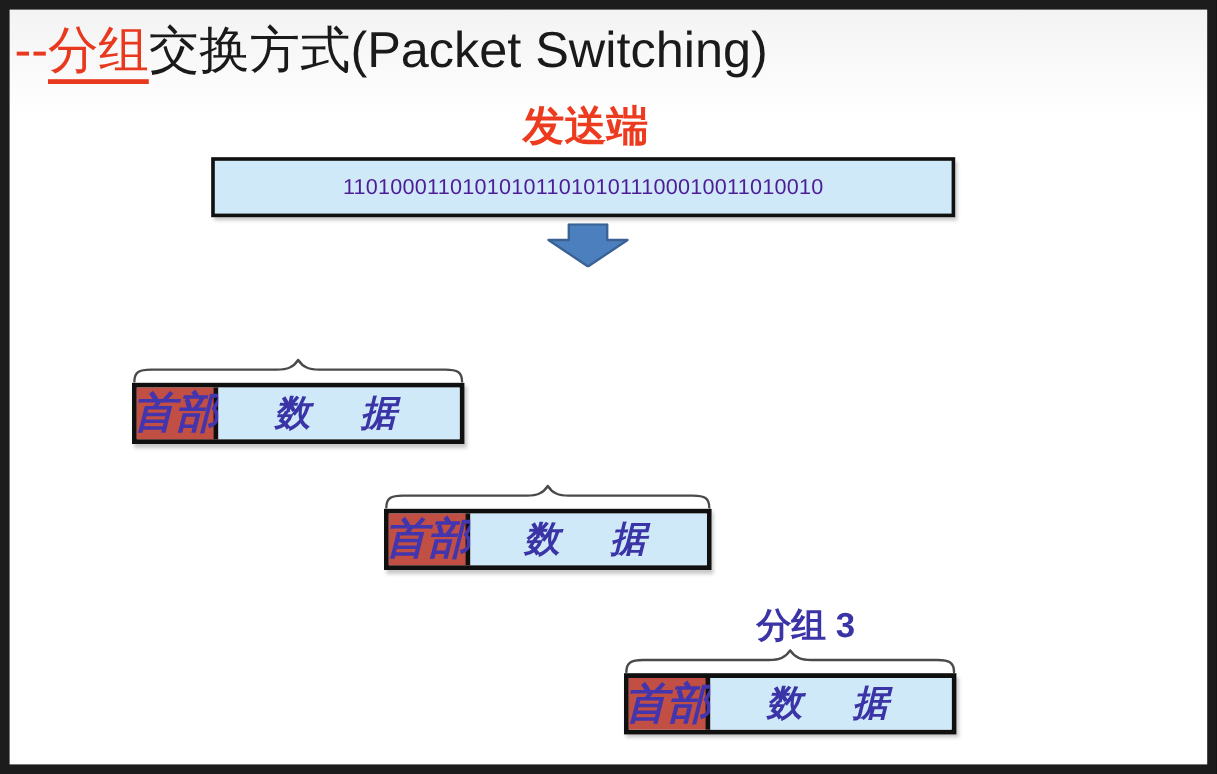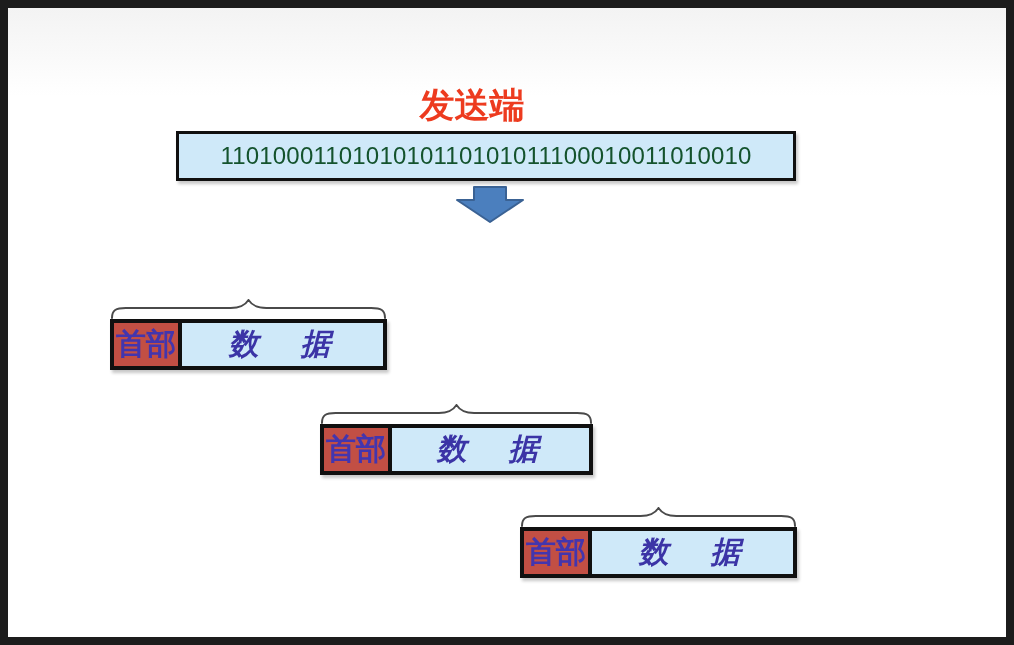--- a/index.html
+++ b/index.html
@@ -17,70 +17,73 @@
   .title {
     position:absolute; left:4px; top:8px;
     font-size:42px; line-height:1.25; color:#1a1a1a;
     white-space:nowrap; font-weight:500;
   }
   .title .red   { color:#e8391f; }
   .title .uline { color:#e8391f; border-bottom:4px solid #e8391f; padding-bottom:1px; }
 
   
   .sender-label {
-    position:absolute; left:364px; top:74px; width:200px;
+    position:absolute; left:380px; top:74px; width:200px;
     text-align:center; font-size:35px; color:#ed3b1f; font-weight:600;
   }
   .bit-box {
     position:absolute; left:168px; top:123px; width:620px; height:50px;
     background:#cfe9f9; border:3px solid #101010; box-sizing:border-box;
     display:flex; align-items:center; justify-content:center;
     box-shadow:2px 3px 3px rgba(0,0,0,0.22);
   }
   .bit-text {
-    font-size:24px; color:#14532d; letter-spacing:0.2px; white-space:nowrap;
+    font-size:18px; color:#4c1d95; letter-spacing:0.2px; white-space:nowrap;
   }
 
   .down-arrow { position:absolute; left:448px; top:178px; width:68px; height:37px; }
 
   
   .packet { position:absolute; }
   .pkt-label {
     width:100%; text-align:center; transform:translateX(13px);
     font-size:29px; color:#3b34a6; font-weight:600; height:34px; line-height:34px;
     white-space:nowrap;
   }
   .brace { display:block; width:100%; height:20px; margin:2px 0 0 0; }
   .pkt-box {
     display:flex; height:51px; box-sizing:border-box;
     border:4px solid #101010; box-shadow:2px 3px 3px rgba(0,0,0,0.22);
   }
   .pkt-header {
     width:68px; flex:0 0 68px; background:#c24f44;
     border-right:4px solid #101010; box-sizing:border-box;
     display:flex; align-items:center; justify-content:center;
-    font-size:30px; color:#4335ae; font-weight:600; white-space:nowrap;
+    font-size:36px; color:#4335ae; font-weight:600; white-space:nowrap;font-style:italic;
   }
   .pkt-data {
     flex:1; background:#cfe9f9;
     display:flex; align-items:center; justify-content:center;
     font-size:30px; color:#3b34a6; letter-spacing:6px; font-weight:600;
     white-space:pre;
     font-style:italic;
   }
   .pkt-1 { left:102px; top:289px; width:277px; }
   .pkt-2 { left:312px; top:394px; width:273px; }
   .pkt-3 { left:512px; top:497px; width:277px; }
 </style>
 </head>
 <body>
 
 <div class="stage">
   <div class="canvas">
 
+    <div class="title">
+      <span class="red">--</span><span class="uline">分组</span><span>交换方式(Packet Switching)</span>
+    </div>
 
     <div class="sender-label">发送端</div>
 
     <div class="bit-box">
       <span class="bit-text">1101000110101010110101011100010011010010</span>
     </div>
 
     <svg class="down-arrow" viewBox="0 0 68 37" preserveAspectRatio="none">
       <path d="M 18,1 L 50,1 L 50,14 L 67,14 L 34,36 L 1,14 L 18,14 Z" fill="#4b7fbe" stroke="#3a6294" stroke-width="2" stroke-linejoin="round"></path>
     </svg>
@@ -99,20 +102,21 @@
       <svg class="brace" viewBox="0 0 280 20" preserveAspectRatio="none">
         <path d="M 2,19 C 2,11 6,9 16,9 L 122,9 C 131,9 136,7 140,1 C 144,7 149,9 158,9 L 264,9 C 274,9 278,11 278,19" fill="none" stroke="#4a4a4a" stroke-width="2" stroke-linecap="round"></path>
       </svg>
       <div class="pkt-box">
         <div class="pkt-header">首部</div>
         <div class="pkt-data">数　据</div>
       </div>
     </div>
 
     <div class="packet pkt-3">
+      <div class="pkt-label">分组 3</div>
       <svg class="brace" viewBox="0 0 280 20" preserveAspectRatio="none">
         <path d="M 2,19 C 2,11 6,9 16,9 L 122,9 C 131,9 136,7 140,1 C 144,7 149,9 158,9 L 264,9 C 274,9 278,11 278,19" fill="none" stroke="#4a4a4a" stroke-width="2" stroke-linecap="round"></path>
       </svg>
       <div class="pkt-box">
         <div class="pkt-header">首部</div>
         <div class="pkt-data">数　据</div>
       </div>
     </div>
 
   </div>

